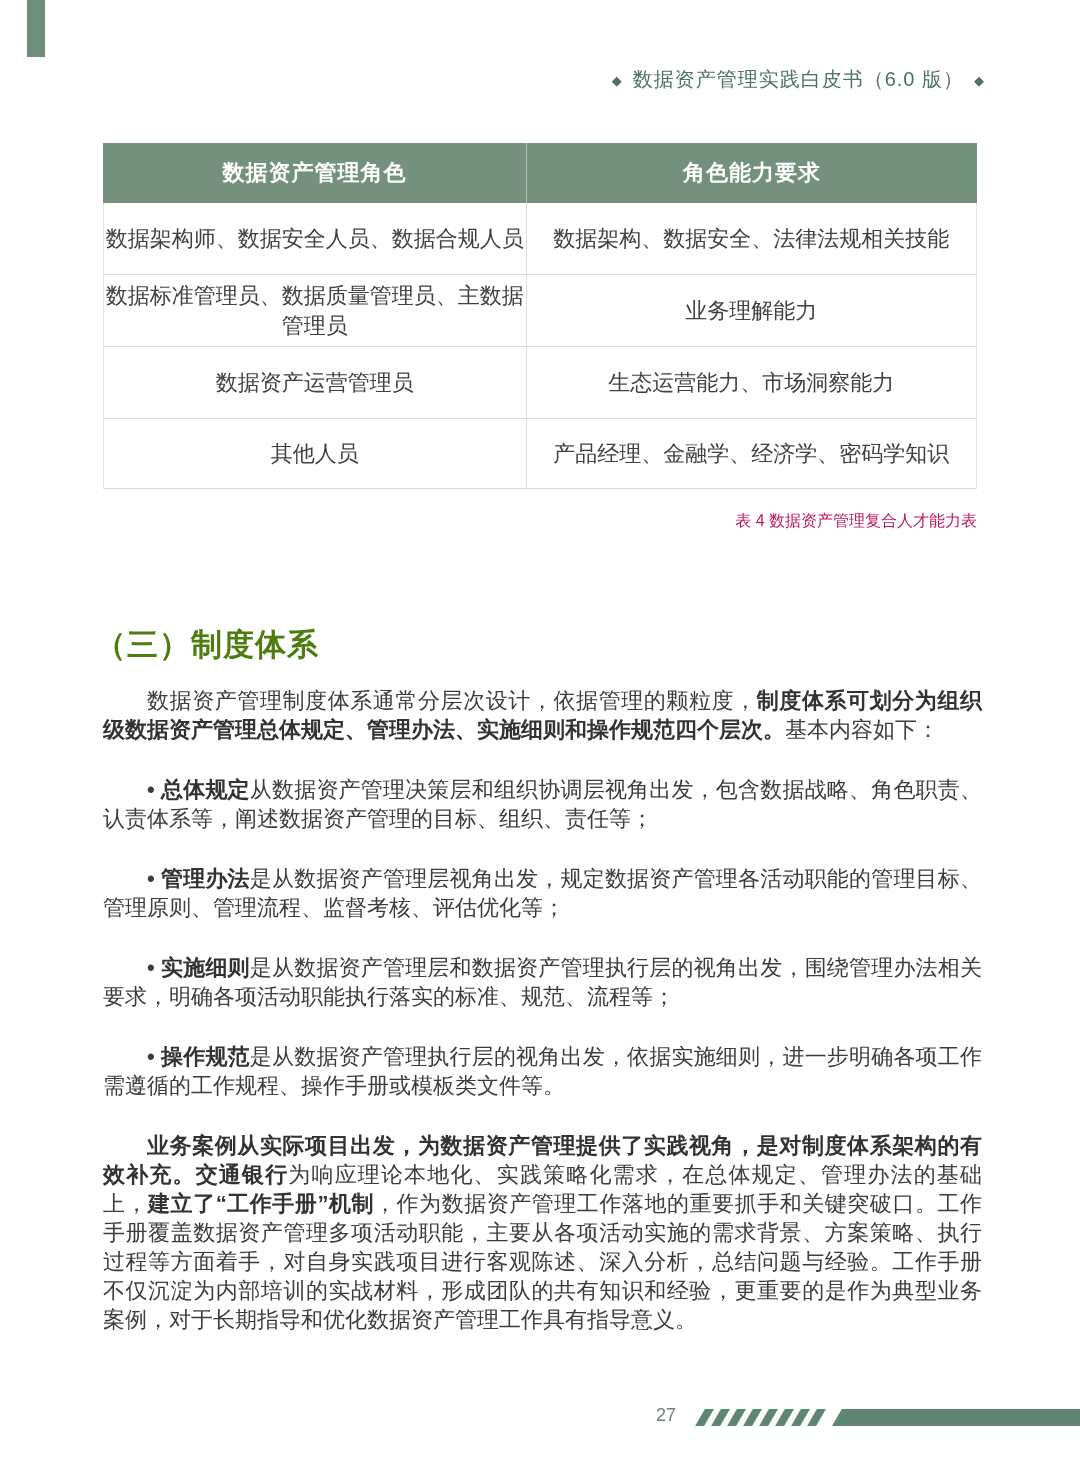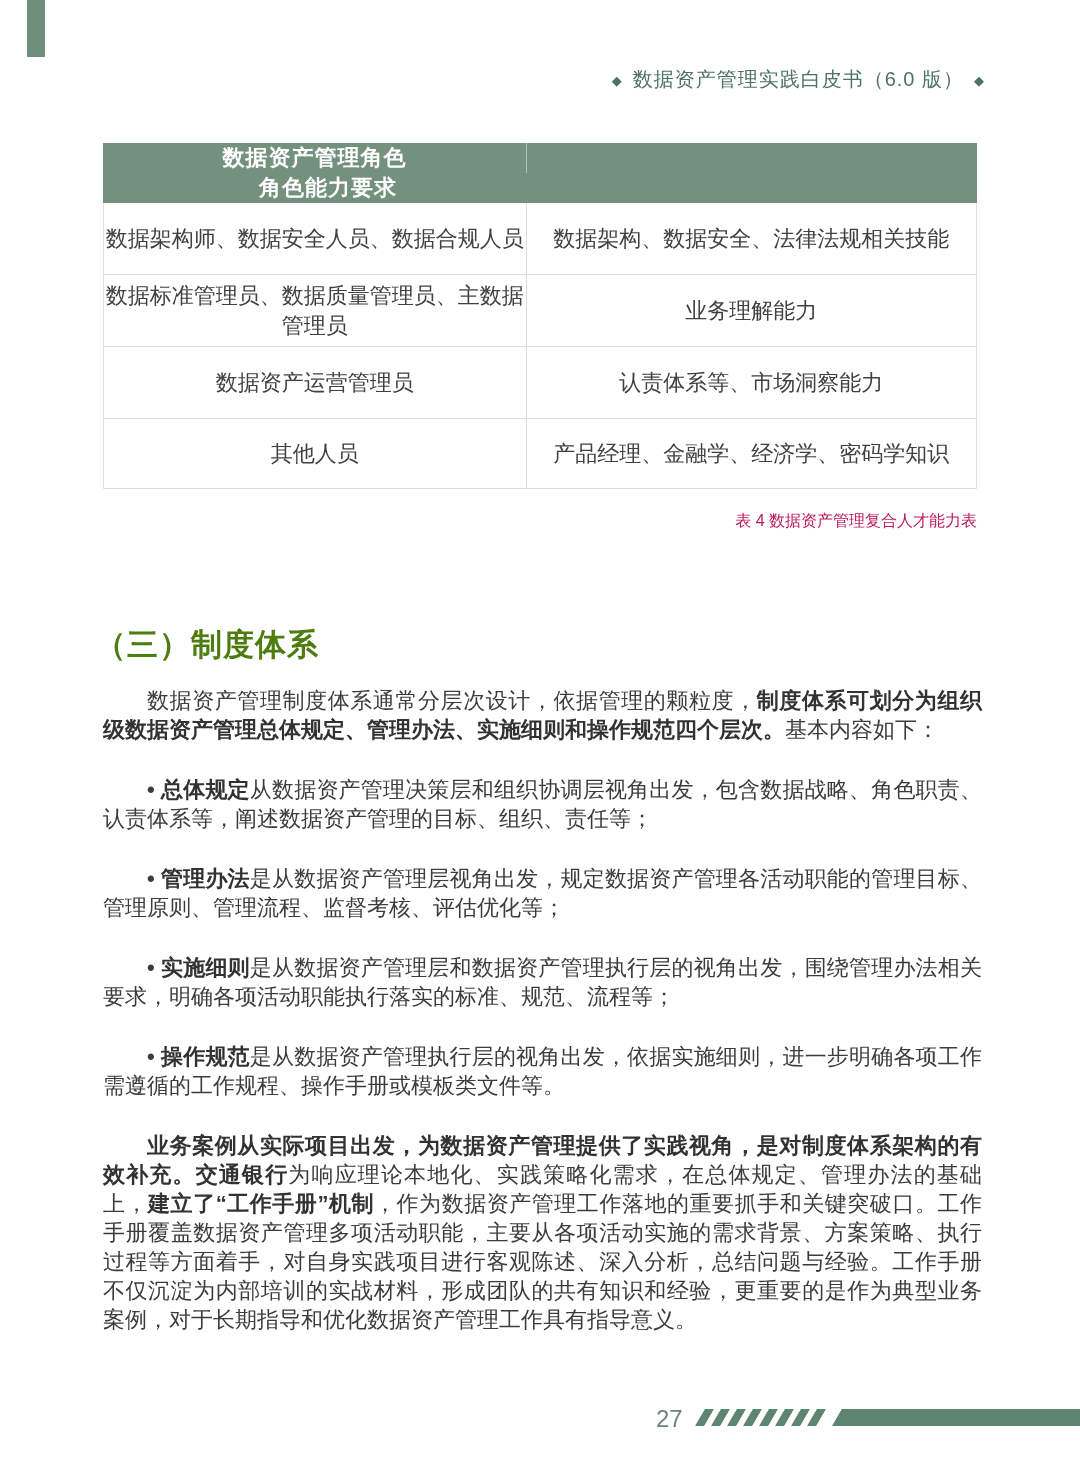--- a/index.html
+++ b/index.html
@@ -20,21 +20,21 @@
     color:#4e7365;font-size:20px;letter-spacing:1px;
     display:flex;align-items:center;white-space:nowrap;
   }
   .diamond{font-size:13px;line-height:1;position:relative;top:1px;}
   .diamond.left{margin-right:10px;}
   .diamond.right{margin-left:10px;}
 
   
   .tbl{position:absolute;left:103px;top:143px;width:874px;}
   .tbl-row{display:flex;box-sizing:border-box;}
-  .tbl-head{height:60px;background:#74917e;flex-direction:column;}
+  .tbl-head{height:60px;background:#74917e;}
   .tbl-head .cell{
     color:#ffffff;font-weight:bold;font-size:22px;letter-spacing:1px;
   }
   .cell{
     display:flex;align-items:center;justify-content:center;
     box-sizing:border-box;text-align:center;
   }
   .cell.c1{width:424px;}
   .cell.c2{width:450px;}
   .tbl-head .cell.c1{border-right:1px solid rgba(255,255,255,0.45);}
@@ -62,21 +62,21 @@
     margin:0 0 31px 0;
     font-size:22px;line-height:29px;color:#3c3c3c;
     text-align:justify;text-indent:2em;
   }
   .body-text .b{font-weight:bold;color:#323232;}
   .body-text .bullet{font-weight:bold;}
 
   
   .page-number{
     position:absolute;left:656px;top:1405px;
-    color:#6d8279;font-size:24px;
+    color:#6d8279;font-size:18px;
   }
   .footer-deco{
     position:absolute;left:700px;top:1409px;height:17px;
     display:flex;align-items:stretch;
   }
   .stripe{
     width:9px;height:17px;background:#5e8472;
     transform:skewX(-30deg);margin-right:7px;flex:none;
   }
   .footer-bar{
@@ -106,21 +106,21 @@
       <div class="tbl-row r1">
         <div class="cell c1">数据架构师、数据安全人员、数据合规人员</div>
         <div class="cell c2">数据架构、数据安全、法律法规相关技能</div>
       </div>
       <div class="tbl-row r2">
         <div class="cell c1">数据标准管理员、数据质量管理员、主数据管理员</div>
         <div class="cell c2">业务理解能力</div>
       </div>
       <div class="tbl-row r3">
         <div class="cell c1">数据资产运营管理员</div>
-        <div class="cell c2">认责体系等、市场洞察能力</div>
+        <div class="cell c2">生态运营能力、市场洞察能力</div>
       </div>
       <div class="tbl-row r4">
         <div class="cell c1">其他人员</div>
         <div class="cell c2">产品经理、金融学、经济学、密码学知识</div>
       </div>
     </div>
   </div>
 
   <div class="tbl-caption">表 4 数据资产管理复合人才能力表</div>
 

